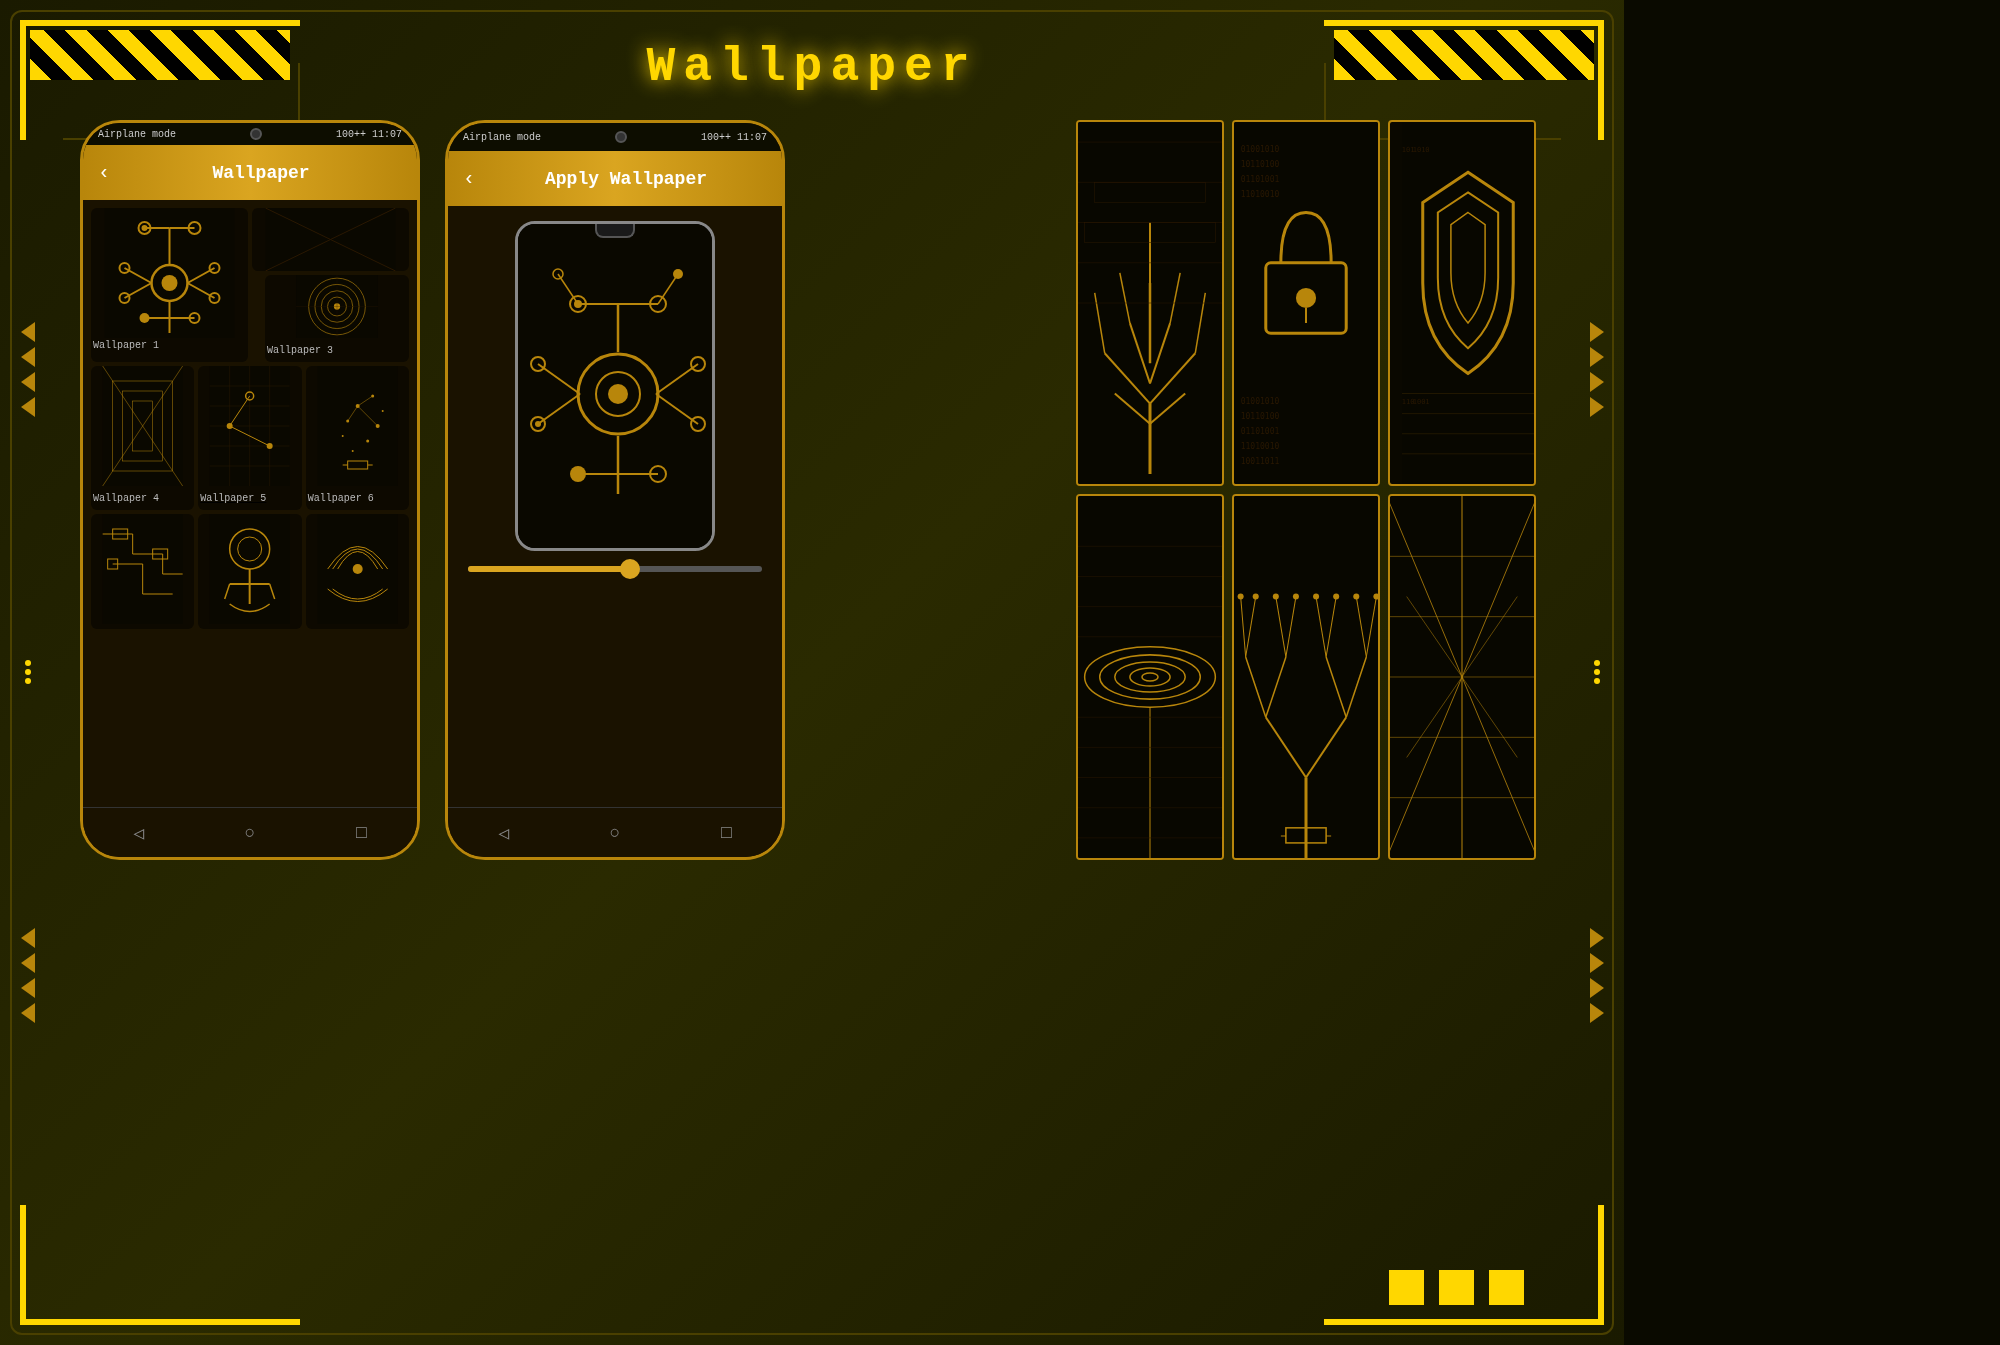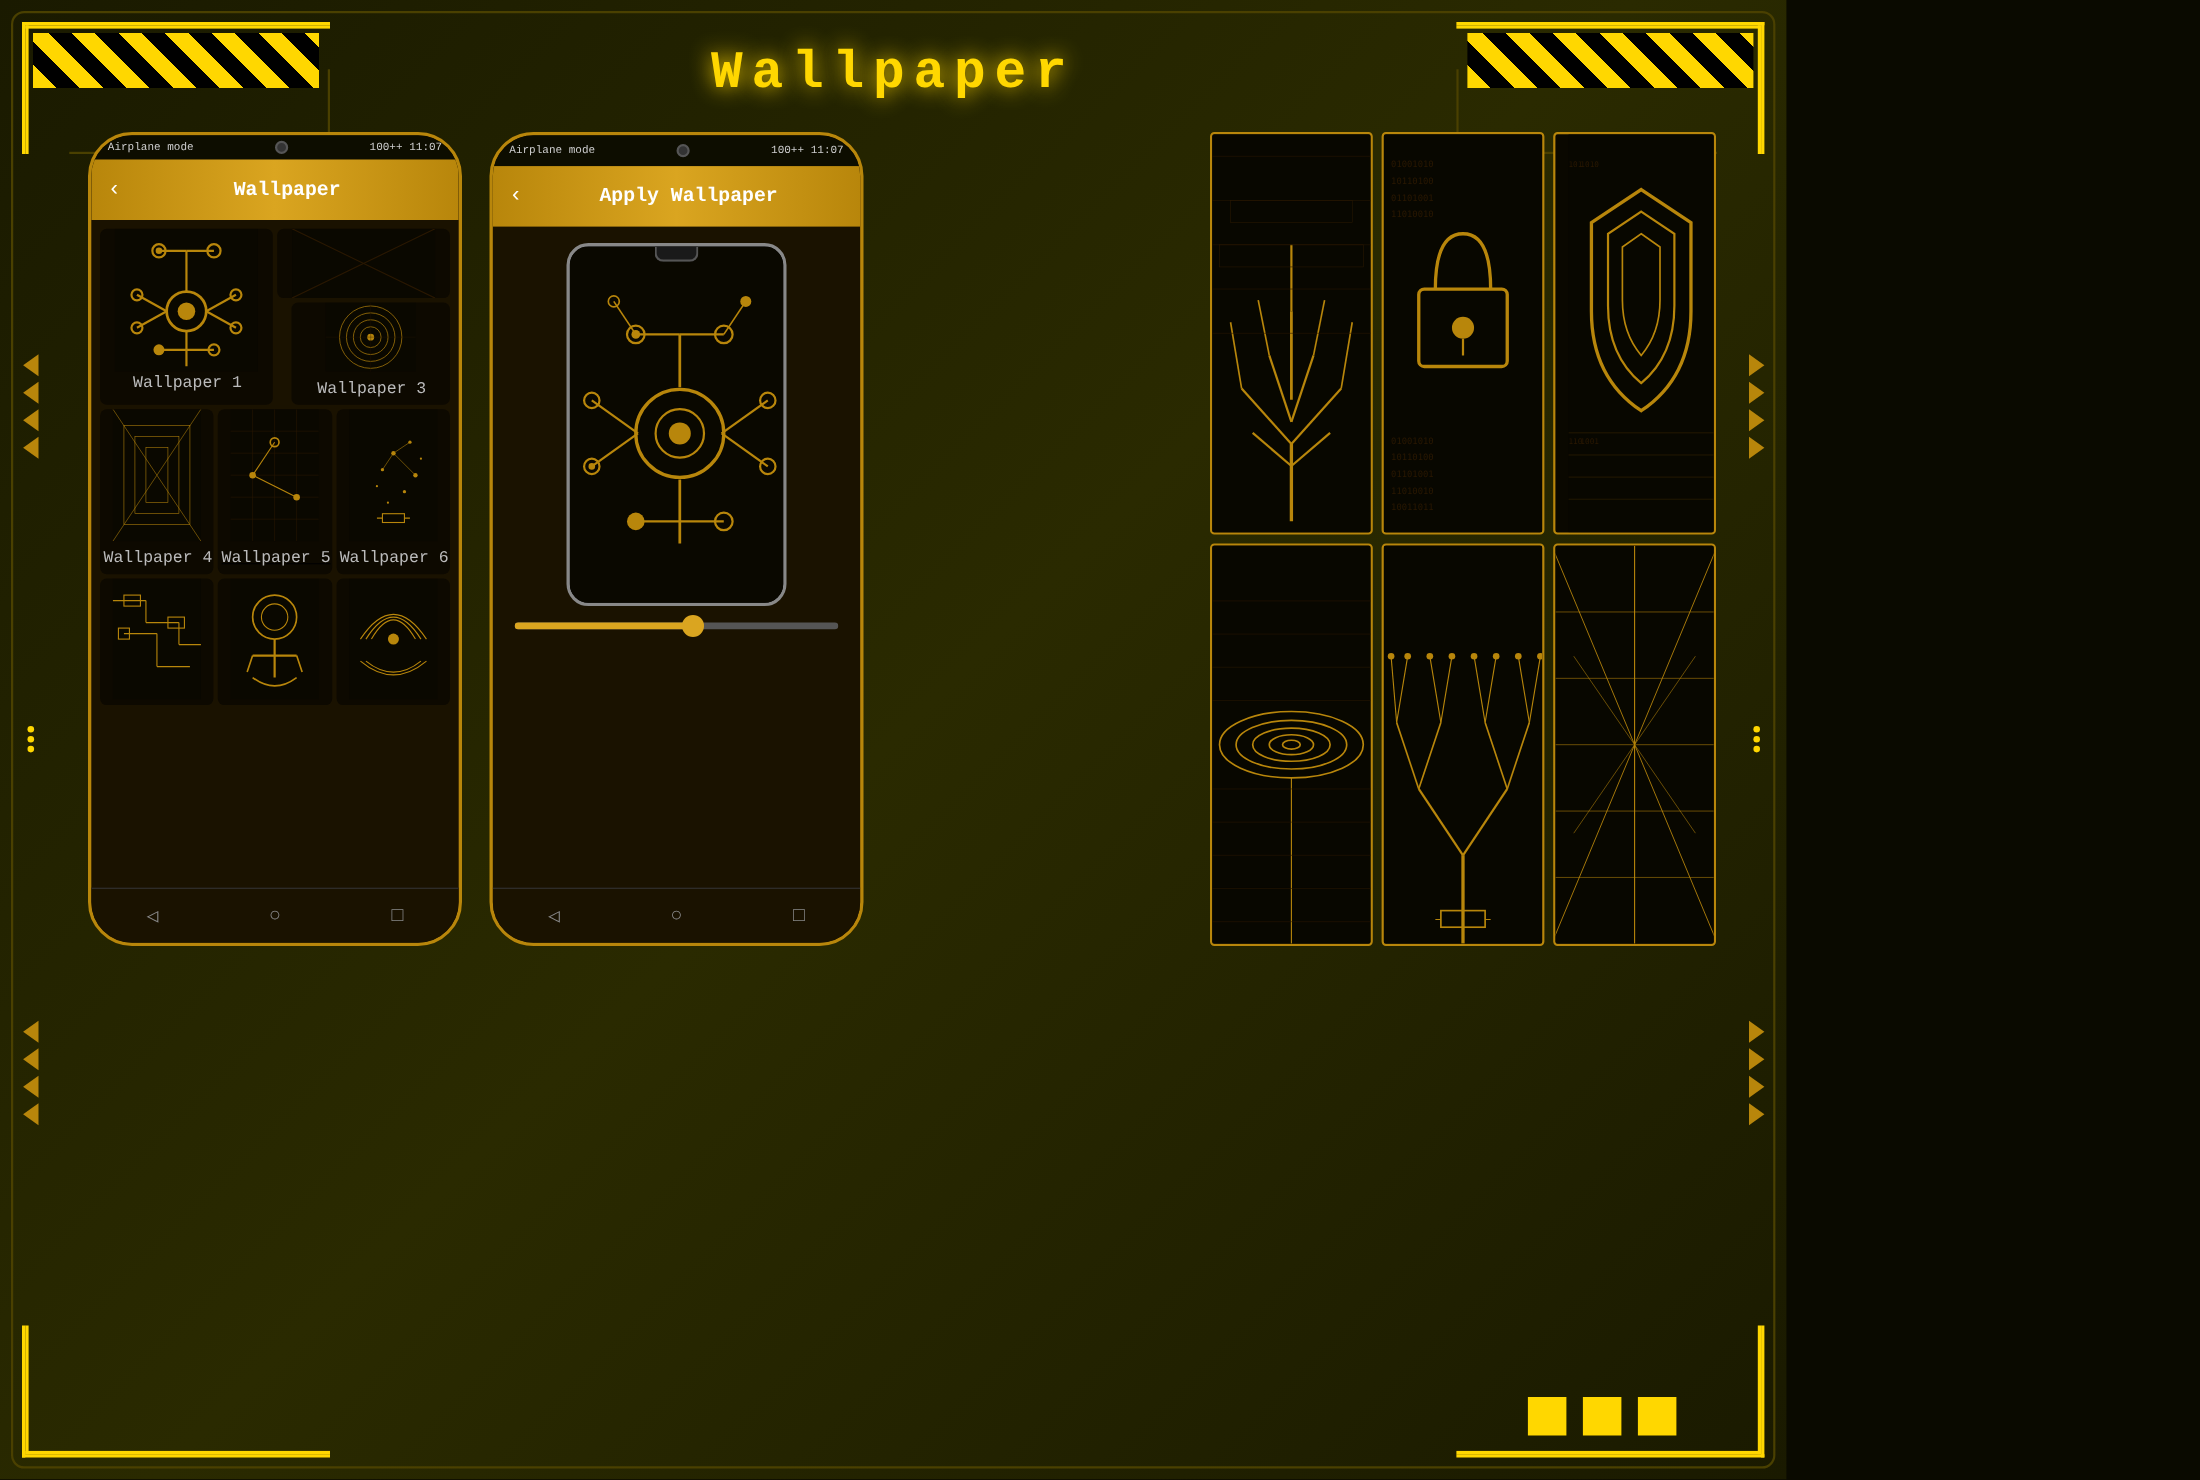--- a/index.html
+++ b/index.html
@@ -199,21 +199,21 @@
       padding: 10px;
       border-radius: 6px;
       font-size: 11px;
       cursor: pointer;
       font-weight: bold;
     }
 
     
     .gallery-right {
       position: absolute;
-      right: 64px;
+      right: 88px;
       top: 120px;
       width: 460px;
       height: 740px;
       display: grid;
       grid-template-columns: 1fr 1fr 1fr;
       grid-template-rows: 1fr 1fr;
       gap: 8px;
     }
 
     
@@ -249,24 +249,23 @@
     }
 
     
     .phone-content {
       height: calc(100% - 50px);
       overflow-y: auto;
       overflow-x: hidden;
     }
     .phone-content::-webkit-scrollbar { display: none; }
     .grid-label {
-      font-size: 15px;
+      font-size: 10px;
       color: #bbb;
       padding: 2px 0 6px 2px;
-      text-align: center;
     }
   </style>
 </head>
 <body>
 
 <div class="main-container">
 
   <div class="outer-frame"></div>
 
   <div class="hazard-tl"></div>

